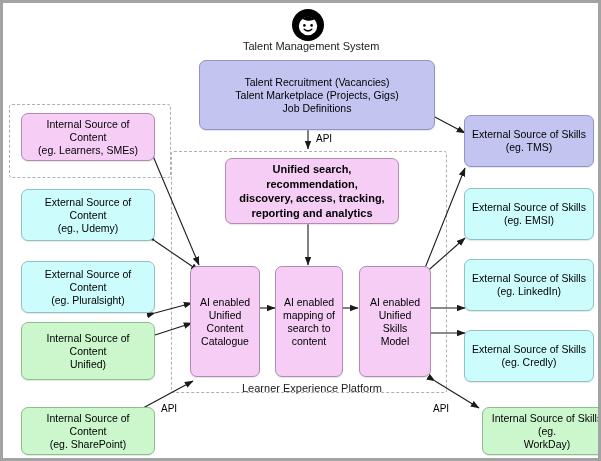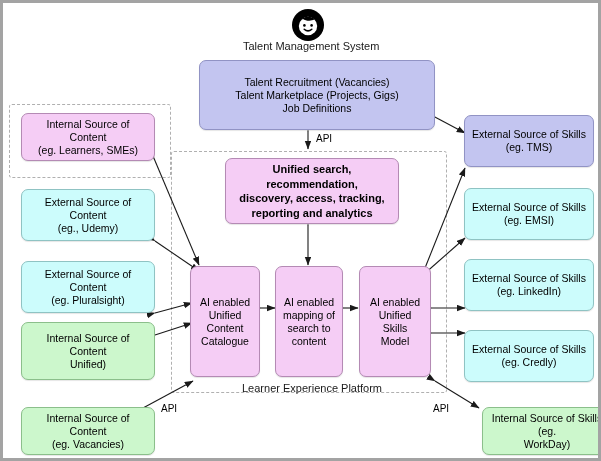--- a/index.html
+++ b/index.html
@@ -192,21 +192,21 @@
     <span class="txt">(eg. Pluralsight)</span>
   </div>
 
   <div class="node green" style="left:18px; top:319px; width:134px; height:58px; flex-direction:column;">
     <span class="txt">Internal Source of Content</span>
     <span class="txt">Unified)</span>
   </div>
 
   <div class="node green" style="left:18px; top:404px; width:134px; height:48px; flex-direction:column;">
     <span class="txt">Internal Source of Content</span>
-    <span class="txt">(eg. Vacancies)</span>
+    <span class="txt">(eg. SharePoint)</span>
   </div>
 
   <div class="node purple" style="left:461px; top:112px; width:130px; height:52px; flex-direction:column;">
     <span class="txt">External Source of Skills</span>
     <span class="txt">(eg. TMS)</span>
   </div>
 
   <div class="node cyan" style="left:461px; top:185px; width:130px; height:52px; flex-direction:column;">
     <span class="txt">External Source of Skills</span>
     <span class="txt">(eg. EMSI)</span>

